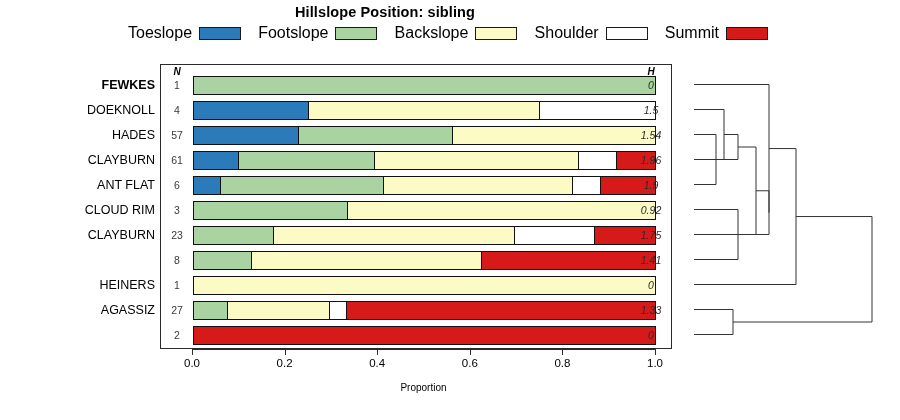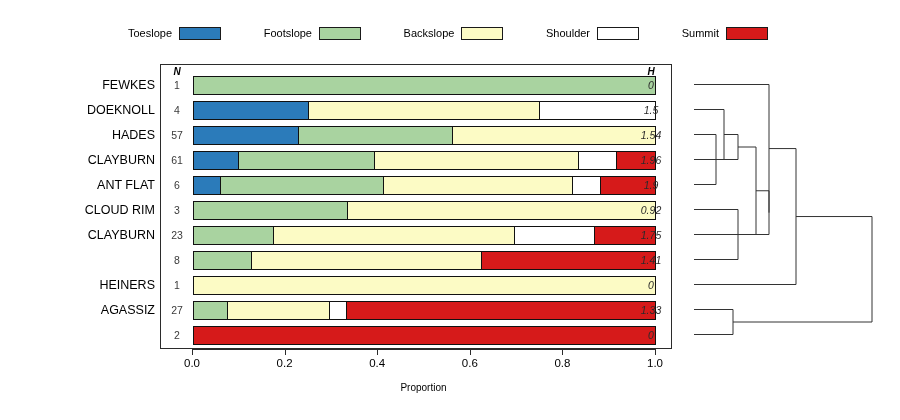--- a/index.html
+++ b/index.html
@@ -41,21 +41,21 @@
     display: flex;
     align-items: center;
     justify-content: space-between;
   }
   .legend-entry {
     display: flex;
     align-items: center;
     gap: 7px;
   }
   .legend-label {
-    font-size: 11px;
+    font-size: 16px;
     white-space: nowrap;
   }
   .legend-swatch {
     width: 42px;
     height: 13px;
     border: 1px solid #1a1a1a;
     box-sizing: border-box;
   }
 
   
@@ -79,21 +79,21 @@
   
   .species-label {
     position: absolute;
     left: -118px;
     width: 112px;
     text-align: right;
     font-size: 12.5px;
     line-height: 25px;
     white-space: nowrap;
   }
-  .species-label.bold { font-weight: normal; }
+  .species-label.bold { font-weight: bold; }
 
   
   .n-value {
     position: absolute;
     left: 2px;
     width: 28px;
     text-align: center;
     font-size: 10.5px;
     line-height: 25px;
     color: #3a3a3a;
@@ -188,20 +188,21 @@
     position: absolute;
     left: 676px; top: 60px;
     width: 224px; height: 292px;
   }
 </style>
 </head>
 <body>
 
 <div id="root">
 
+  <div id="chart-title">Hillslope Position: sibling</div>
 
   <div id="legend">
       <div class="legend-entry">
         <span class="legend-label">Toeslope</span>
         <span class="legend-swatch" style="background: rgb(43, 123, 186);"></span>
       </div>
       <div class="legend-entry">
         <span class="legend-label">Footslope</span>
         <span class="legend-swatch" style="background: rgb(169, 211, 160);"></span>
       </div>

